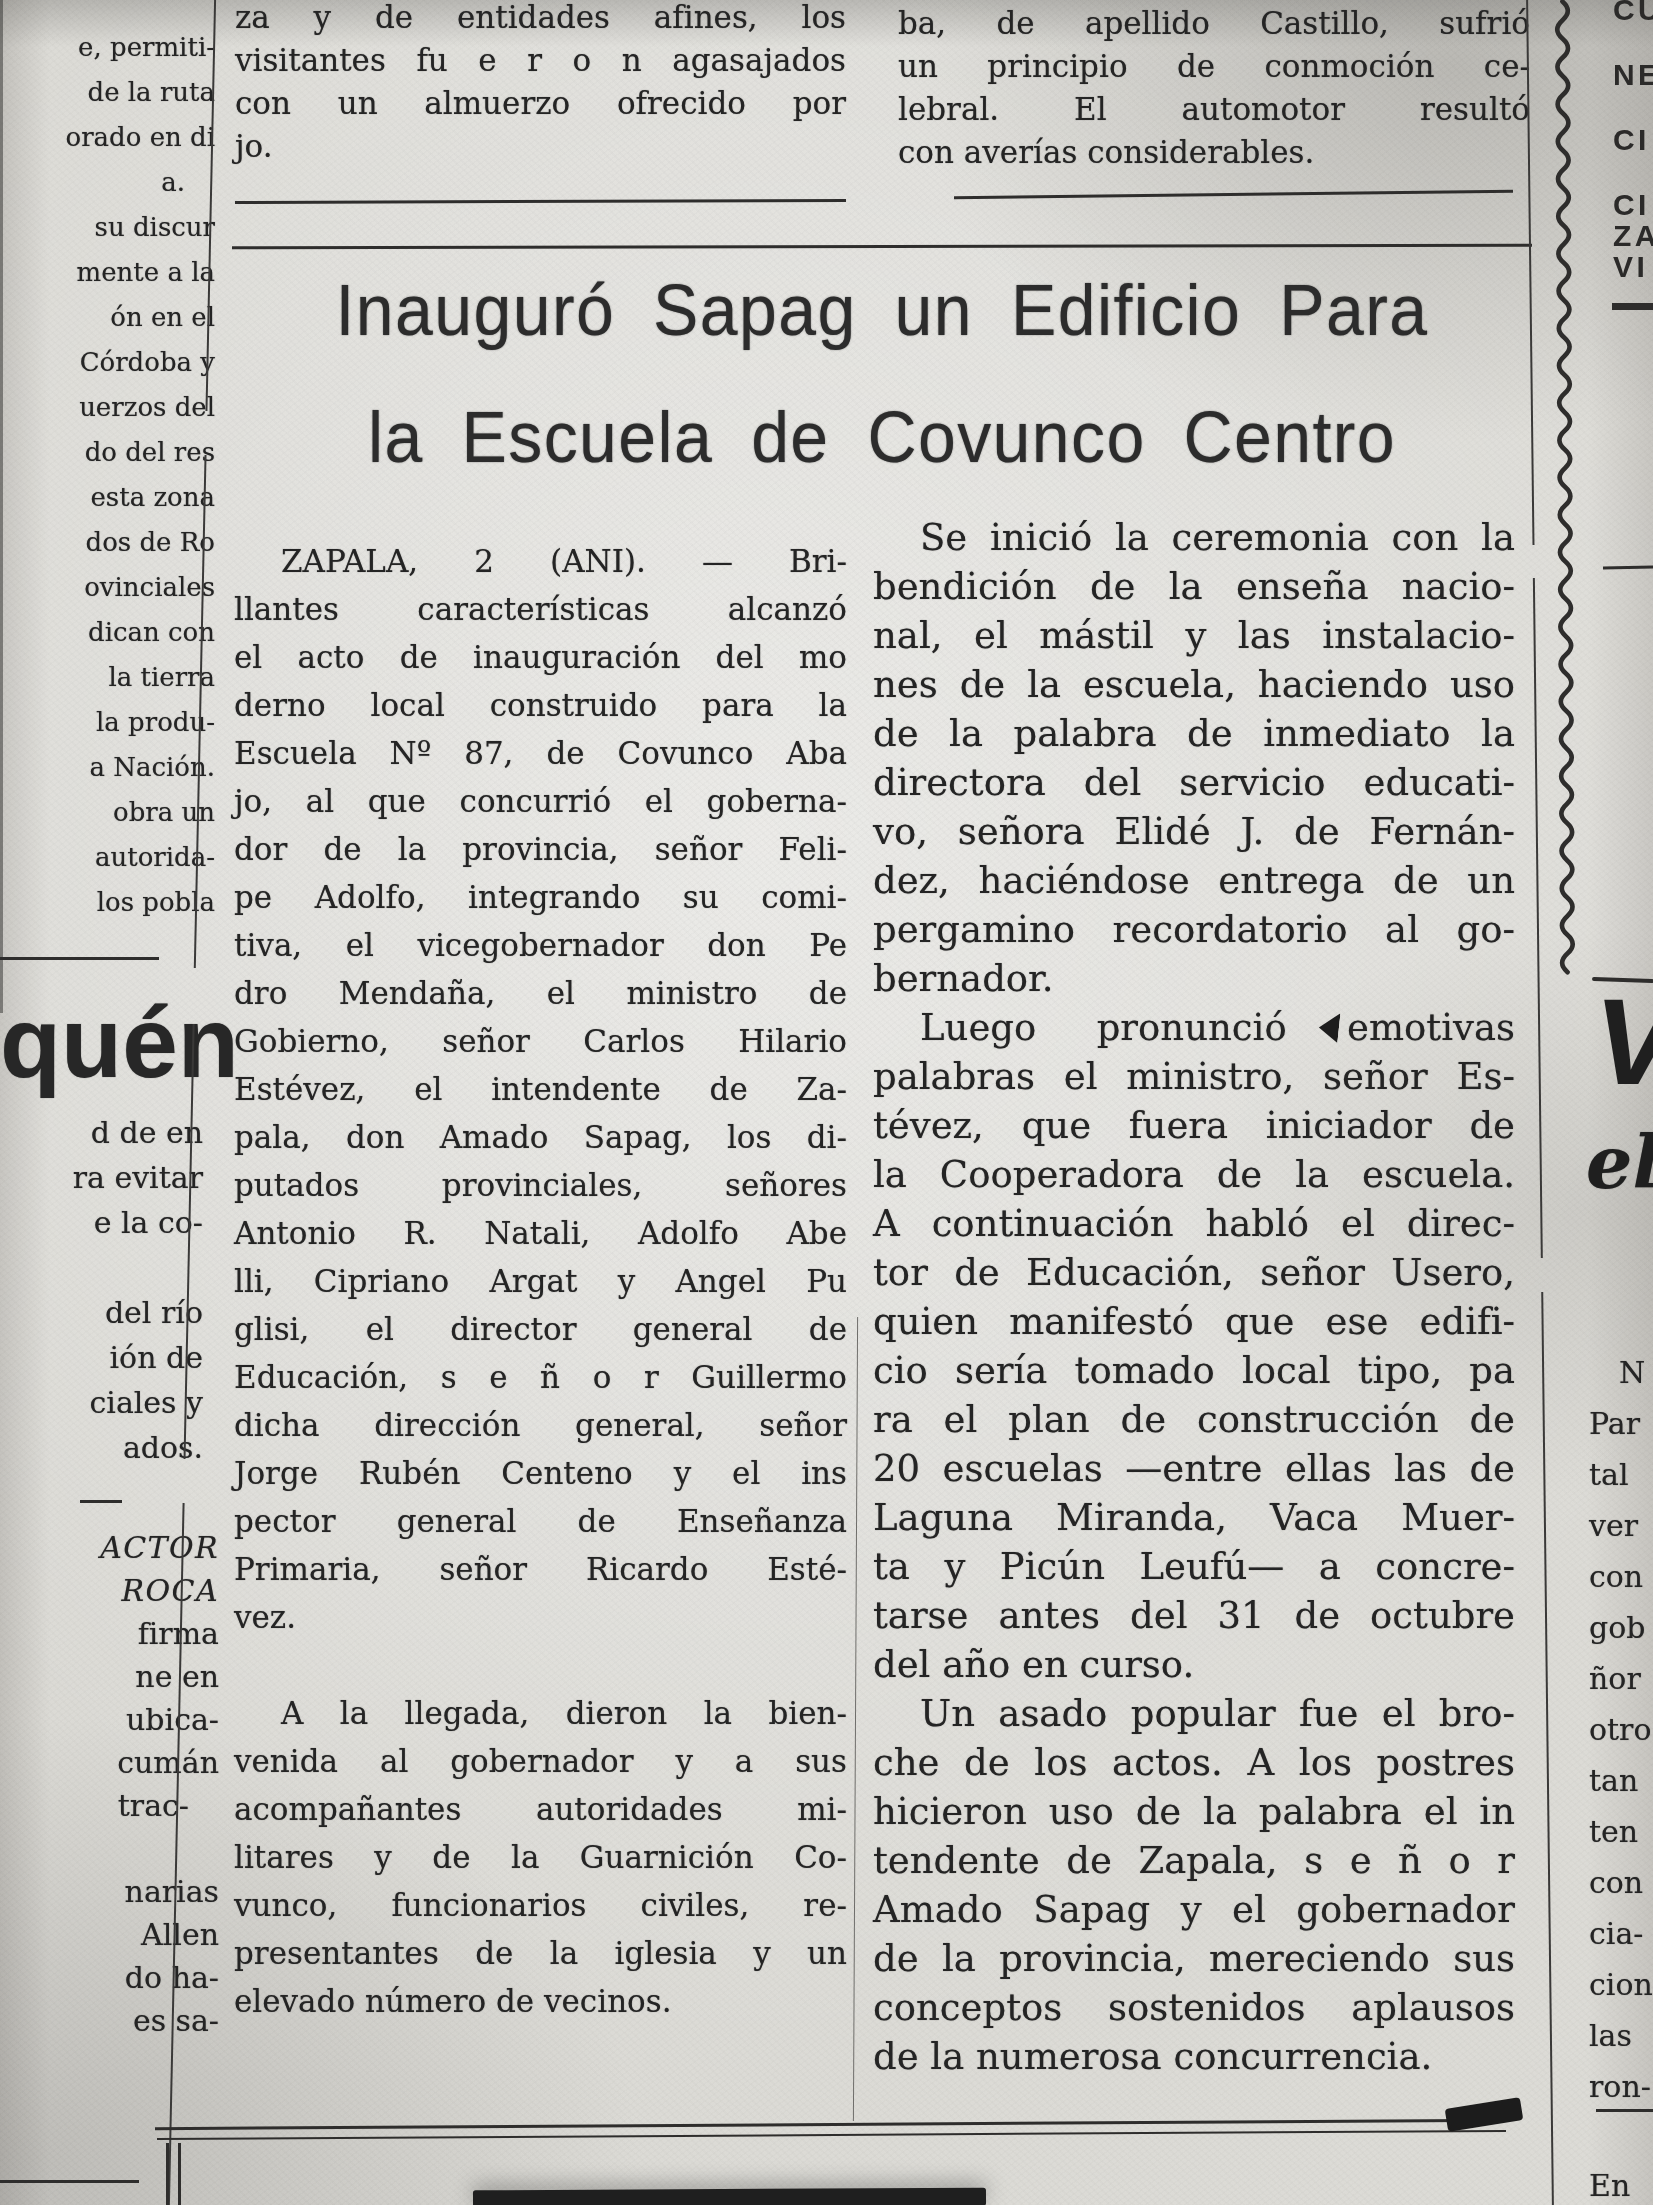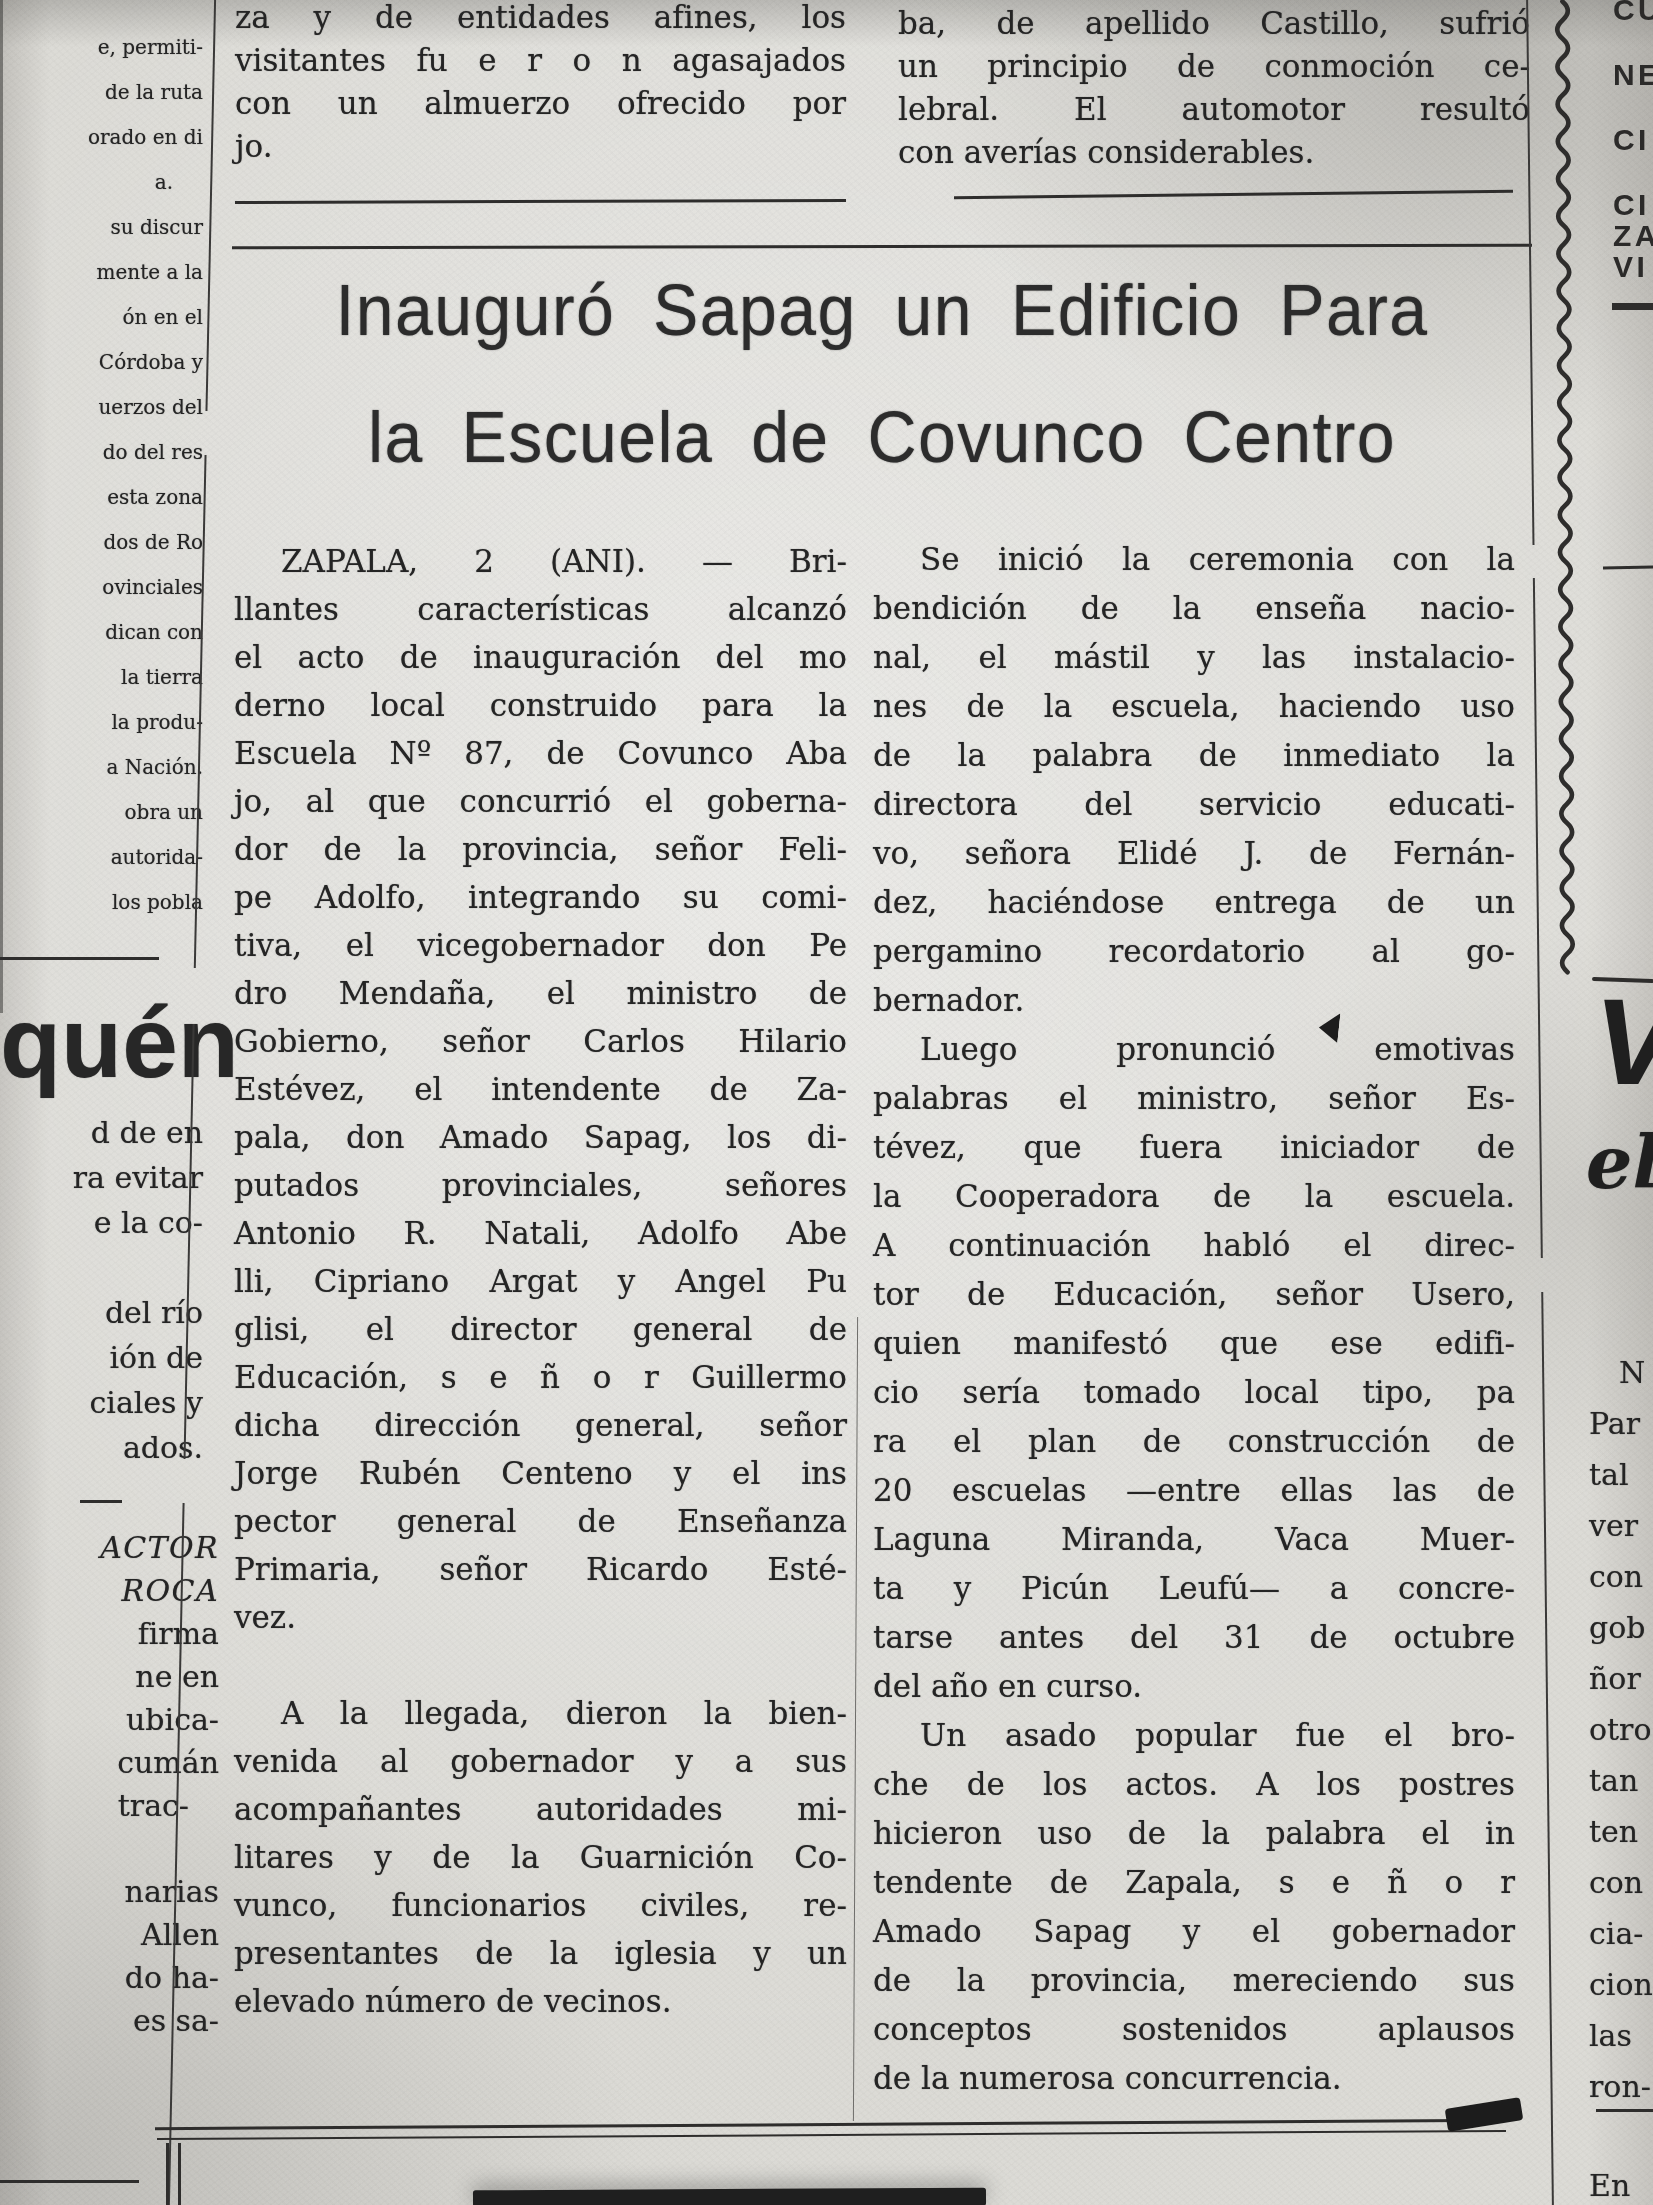--- a/index.html
+++ b/index.html
@@ -40,21 +40,21 @@
   .caps{font-family:"Liberation Sans", sans-serif;font-weight:700;color:#2b2a29;letter-spacing:3.4px;}
 </style>
 </head>
 <body>
 
 <div class="page">
   <div class="speckle"></div>
 
   <div class="rule" style="left:0;top:0;width:2.7px;height:1013px;opacity:.5;"></div>
 
-  <div class="abs ink rcol" style="left:0;top:25px;width:203px;font-size:20px;">
+  <div class="abs ink rcol" style="left:12px;top:25px;width:203px;font-size:26px;">
     <div style="line-height:45px;">
         <div class="ln">e, permiti-</div>
         <div class="ln">de la ruta</div>
         <div class="ln">orado en di</div>
         <div class="ln pl">a.</div>
         <div class="ln">su discur</div>
         <div class="ln">mente a la</div>
         <div class="ln">ón en el</div>
         <div class="ln">Córdoba y</div>
         <div class="ln">uerzos del</div>
@@ -170,21 +170,21 @@
         <div class="ln blank">&nbsp;</div>
         <div class="ln in">A la llegada, dieron la bien-</div>
         <div class="ln">venida al gobernador y a sus</div>
         <div class="ln">acompañantes autoridades mi-</div>
         <div class="ln">litares y de la Guarnición Co-</div>
         <div class="ln">vunco, funcionarios civiles, re-</div>
         <div class="ln">presentantes de la iglesia y un</div>
         <div class="ln end">elevado número de vecinos.</div>
       </div>
   </div>
-  <div class="abs ink jcol" style="left:873px;top:535px;width:642px;font-size:31px;">
+  <div class="abs ink jcol" style="left:873px;top:513px;width:642px;font-size:37px;">
     <div style="line-height:49px;">
         <div class="ln in">Se inició la ceremonia con la</div>
         <div class="ln">bendición de la enseña nacio-</div>
         <div class="ln">nal, el mástil y las instalacio-</div>
         <div class="ln">nes de la escuela, haciendo uso</div>
         <div class="ln">de la palabra de inmediato la</div>
         <div class="ln">directora del servicio educati-</div>
         <div class="ln">vo, señora Elidé J. de Fernán-</div>
         <div class="ln">dez, haciéndose entrega de un</div>
         <div class="ln">pergamino recordatorio al go-</div>

